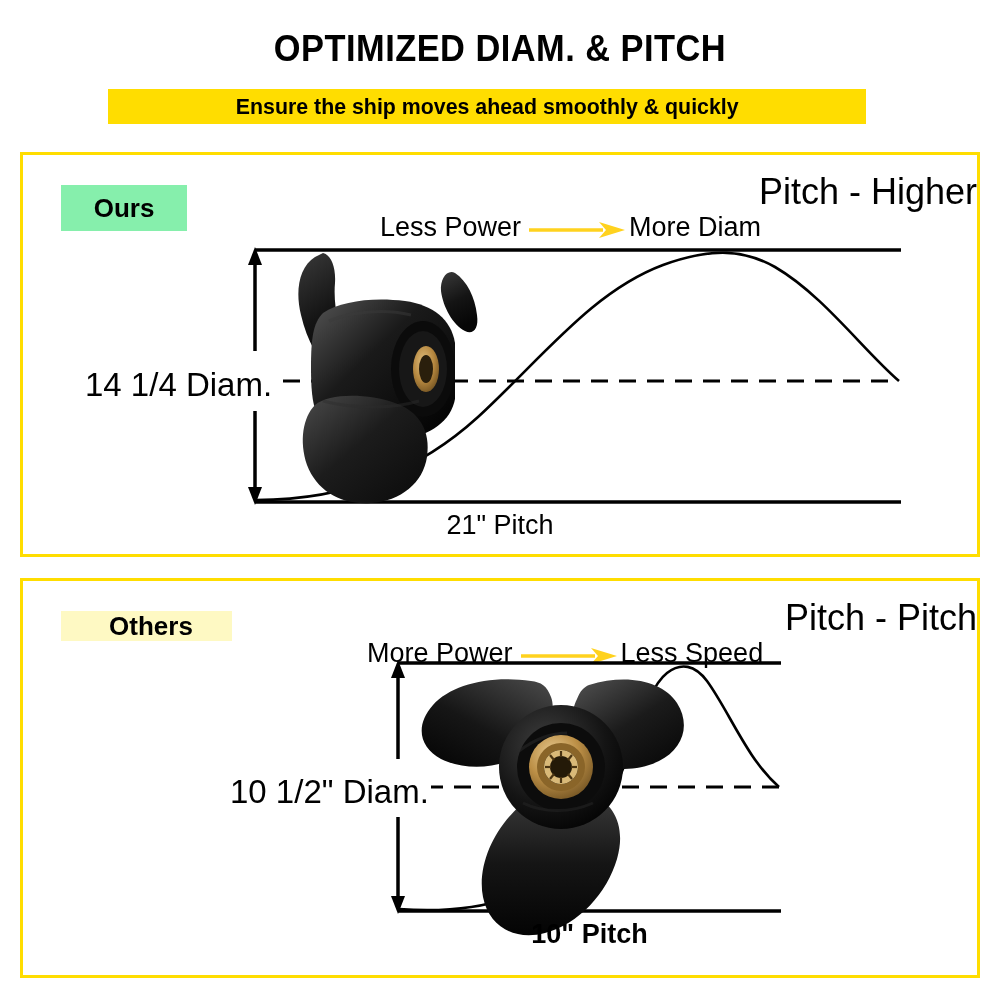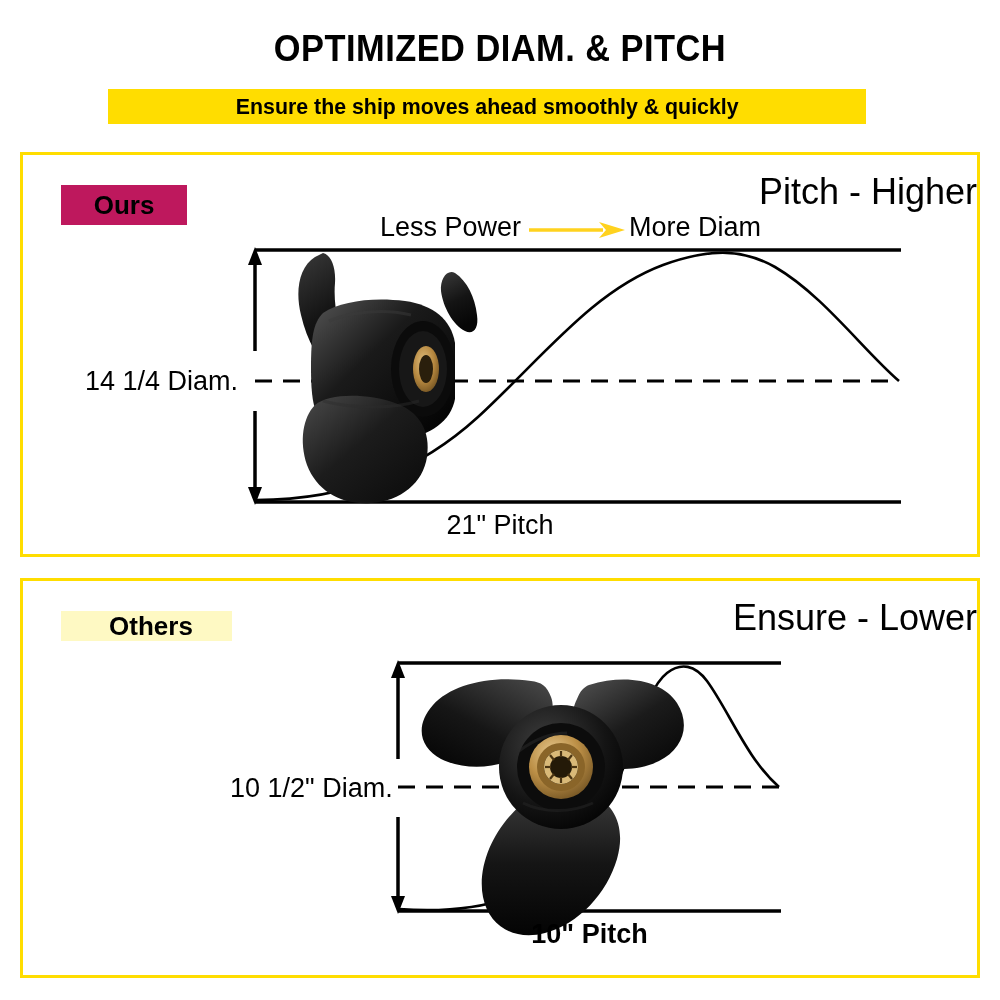--- a/index.html
+++ b/index.html
@@ -68,22 +68,22 @@
     display: flex;
     align-items: center;
     justify-content: center;
     font-size: 26px;
     font-weight: bold;
     color: #000000;
   }
   #badge-ours {
     top: 30px;
     width: 126px;
-    height: 40px;
-    background: #be185d;
+    height: 46px;
+    background: #86efac;
   }
   #badge-others {
     top: 30px;
     width: 162px;
     height: 30px;
     background: #fef9c3;
     padding-left: 9px;
   }
 
   
@@ -103,21 +103,21 @@
     align-items: flex-end;
     gap: 0px;
   }
   .arrow-svg { display: block; }
 
   
   .diagram { position: absolute; left: 0; top: 0; width: 100%; height: 100%; }
 
   .dim-label {
     position: absolute;
-    font-size: 27px;
+    font-size: 33px;
     color: #000000;
     white-space: nowrap;
     background: #ffffff;
     padding: 0 2px;
   }
   .pitch-label {
     position: absolute;
     font-size: 27px;
     color: #000000;
     white-space: nowrap;
@@ -223,22 +223,30 @@
   <div class="dim-label" style="top:211px; left:60px;">14 1/4 Diam.</div>
   <div class="pitch-label" style="top:355px; left:0; width:100%;">21" Pitch</div>
 </div>
 
 <div class="panel" id="panel-others">
 
   <div class="badge" id="badge-others">
     <span>Others</span>
   </div>
 
-  <div class="pitch-heading" style="top:16px; left:0; width:100%;">Ensure - Lower</div>
-
+  <div class="pitch-heading" style="top:16px; left:0; width:100%;">Pitch - Pitch</div>
+
+  <div class="powerline" style="top:57px; left:344px;">
+    <span>More Power</span>
+    <svg class="arrow-svg" width="108" height="26" viewBox="0 0 108 26">
+      <line x1="8" y1="13" x2="82" y2="13" stroke="#FFD21E" stroke-width="3.5"></line>
+      <polygon points="78,5 104,13 78,21 85,13" fill="#FFD21E"></polygon>
+    </svg>
+    <span>Less Speed</span>
+  </div>
 
   <svg class="diagram" viewBox="0 0 954 394">
     <defs>
       <linearGradient id="bladeB1" x1="0.1" y1="0" x2="0.9" y2="1">
         <stop offset="0%" stop-color="#4e4e4e"></stop>
           <stop offset="50%" stop-color="#1b1b1b"></stop>
           <stop offset="100%" stop-color="#070707"></stop>
       </linearGradient>
       <linearGradient id="bladeB2" x1="0.9" y1="0" x2="0.1" y2="1">
         <stop offset="0%" stop-color="#474747"></stop>

